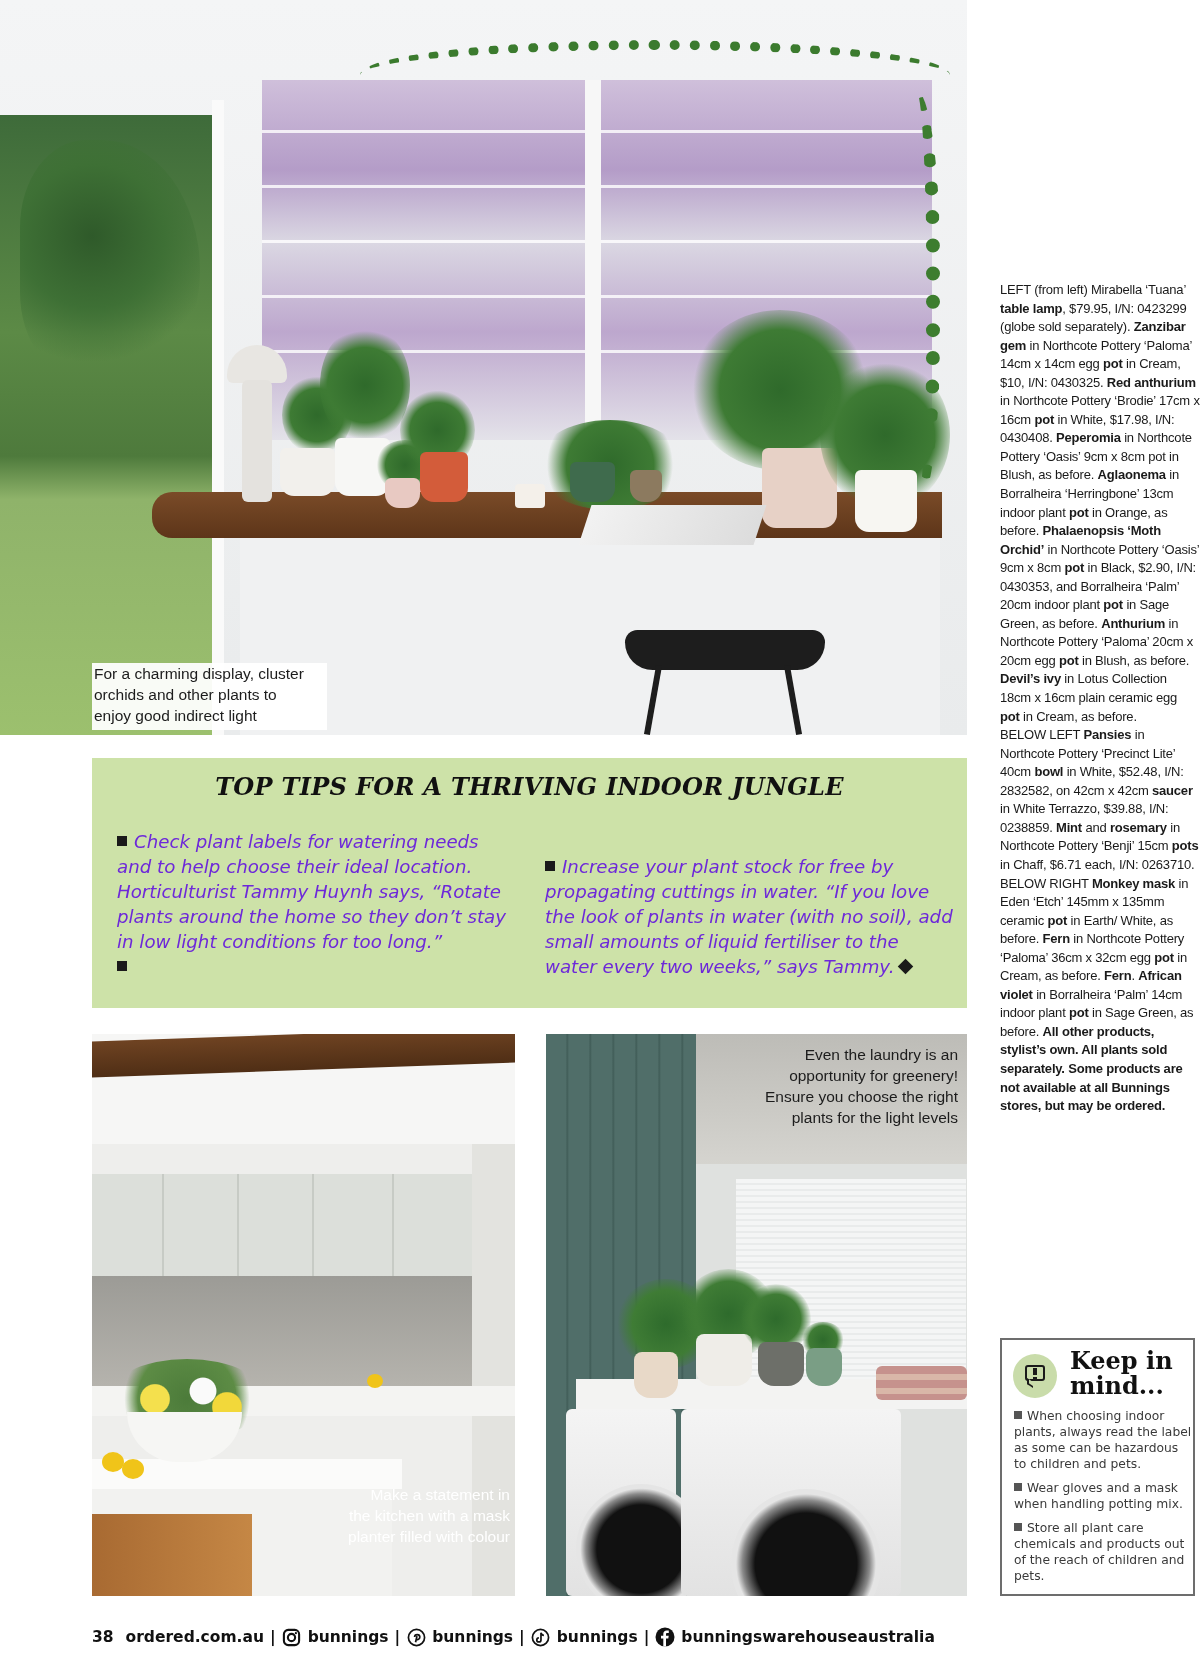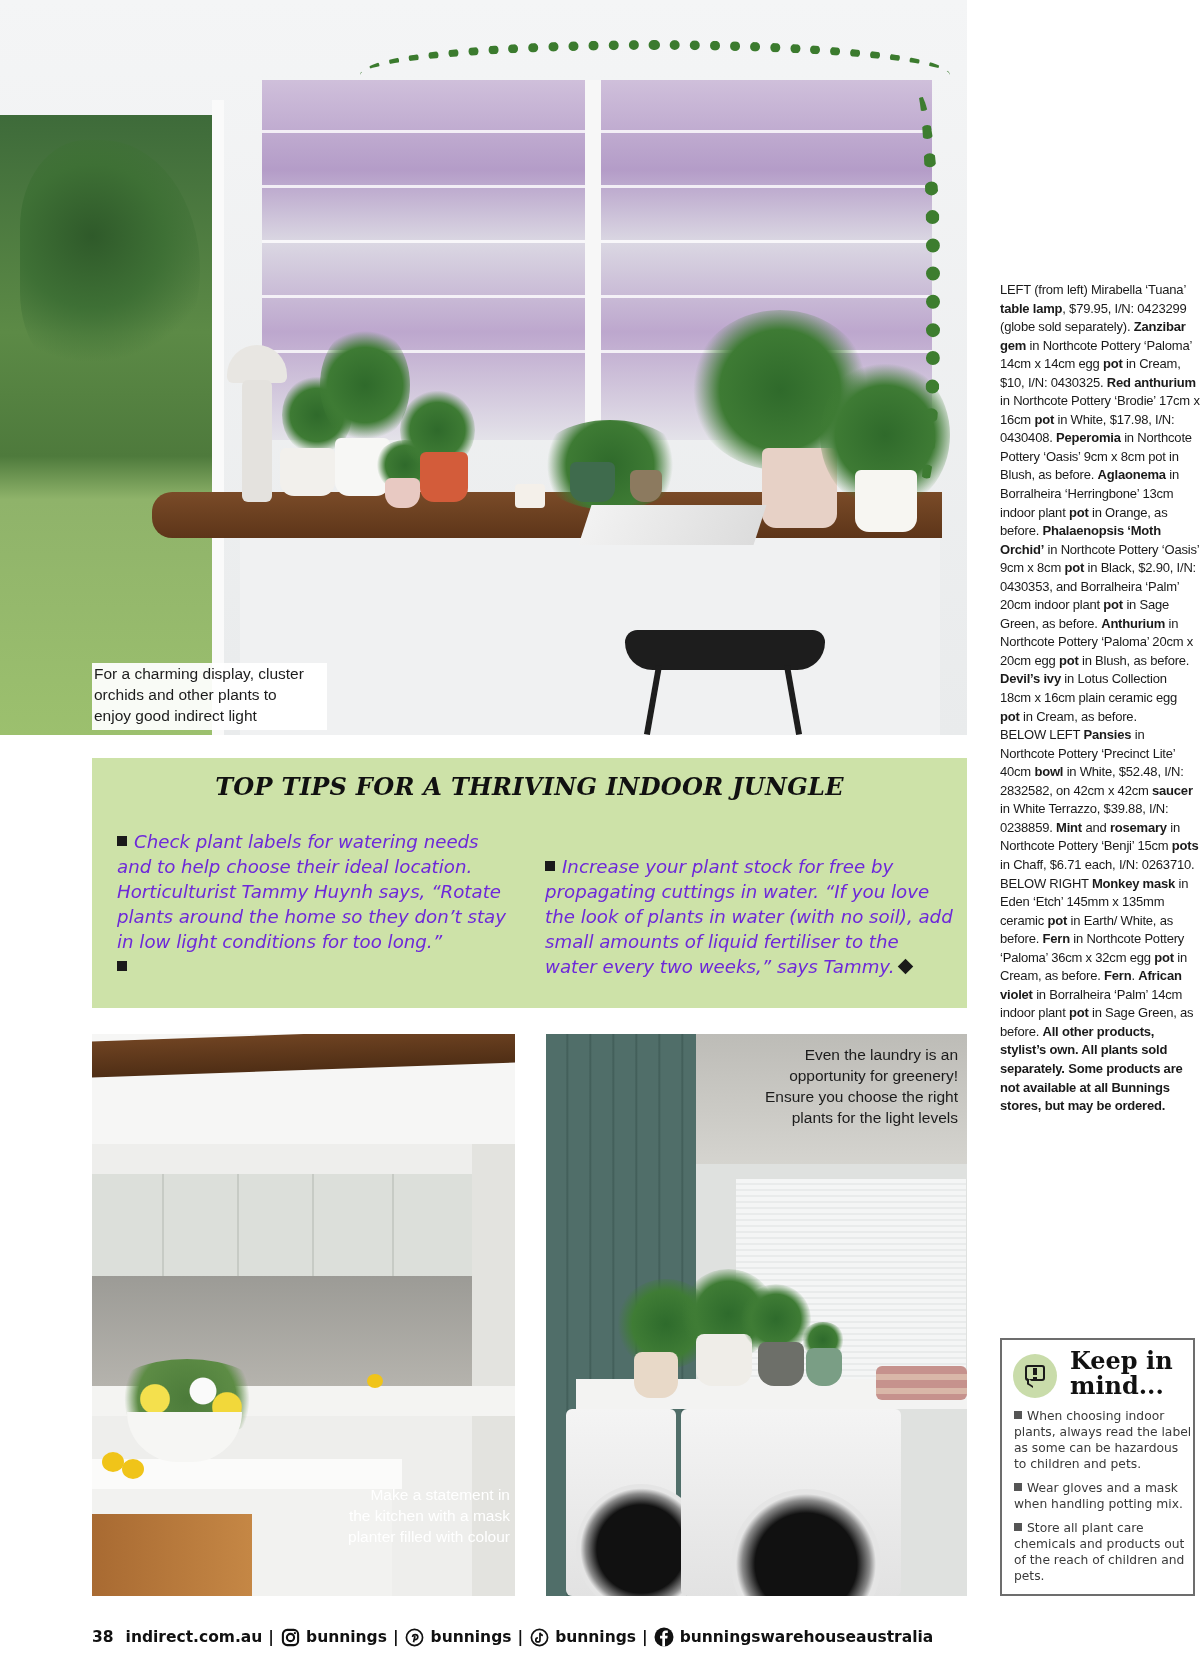--- a/index.html
+++ b/index.html
@@ -216,21 +216,21 @@
     <div class="dot"></div>
   </div>
   <div id="keep-title">Keep in mind...</div>
   <div class="keep-item" style="top:68px"><span class="keep-sq"></span><span>When choosing indoor plants, always read the label as some can be hazardous to children and pets.</span></div>
   <div class="keep-item" style="top:140px"><span class="keep-sq"></span><span>Wear gloves and a mask when handling potting mix.</span></div>
   <div class="keep-item" style="top:180px"><span class="keep-sq"></span><span>Store all plant care chemicals and products out of the reach of children and pets.</span></div>
 </div>
 
 <div id="footer">
   <span class="pg">38</span>
-  <span>indirect.com.au</span>
+  <span>ordered.com.au</span>
   <span class="sep">|</span>
   <span class="soc-icon">
     <svg width="19" height="19" viewBox="0 0 20 20">
         <rect x="2" y="2" width="16" height="16" rx="4.5" fill="none" stroke="#111" stroke-width="2.2"></rect>
         <circle cx="10" cy="10" r="3.8" fill="none" stroke="#111" stroke-width="2.2"></circle>
         <circle cx="14.6" cy="5.4" r="1.2" fill="#111"></circle>
       </svg>
   </span>
   <span>bunnings</span>
   <span class="sep">|</span>

